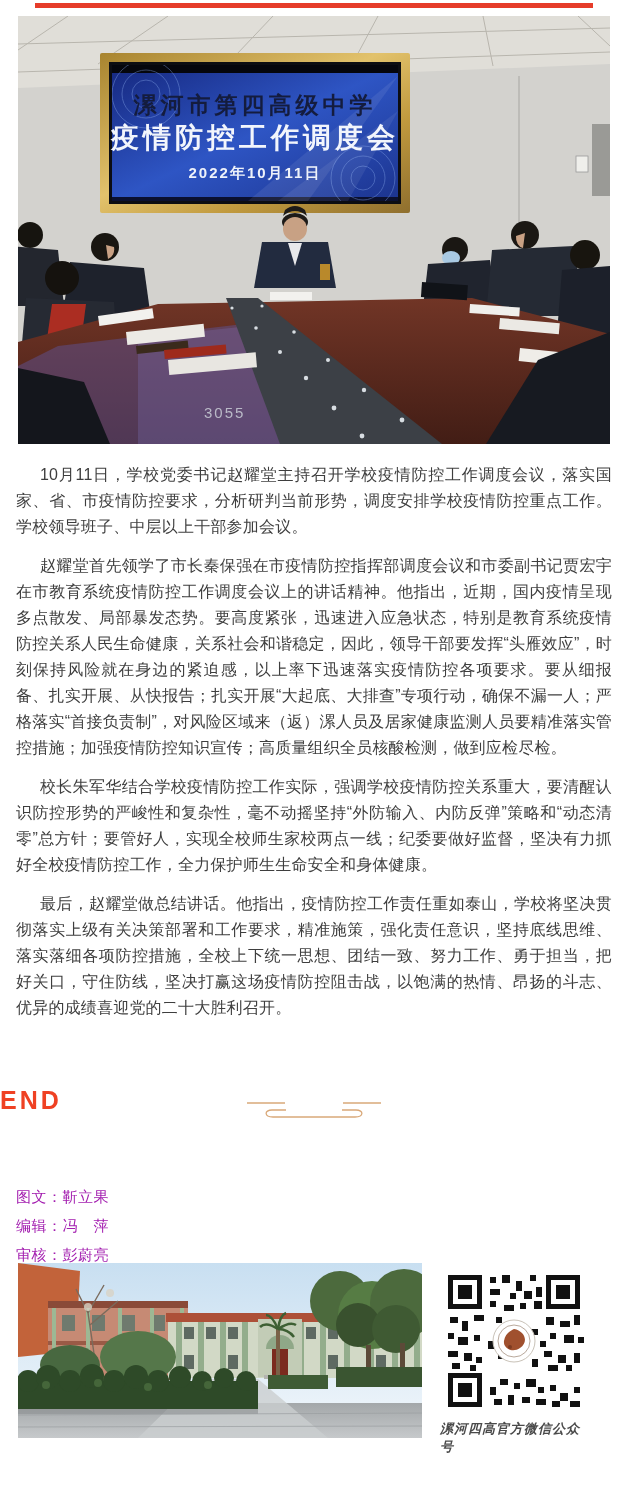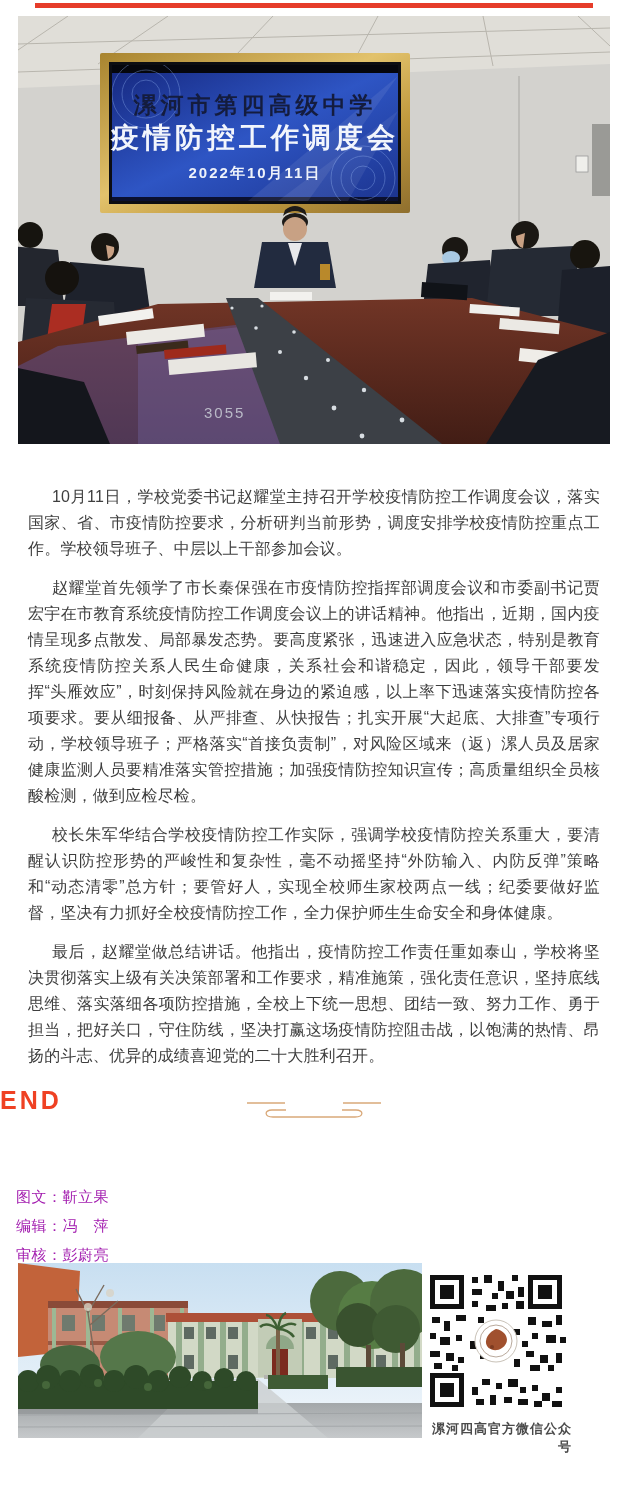--- a/index.html
+++ b/index.html
@@ -1,31 +1,31 @@
 <!DOCTYPE html>
 <html><head>
 <meta charset="utf-8">
 <style>
   html,body{margin:0;padding:0;background:#ffffff;}
   body{width:628px;font-family:"Liberation Sans","DejaVu Sans",sans-serif;}
   .page{position:relative;width:628px;height:1498px;background:#fff;overflow:hidden;}
   .top-line{position:absolute;left:35px;right:35px;top:3px;height:5px;background:#e63c2a;}
   .hero{position:absolute;left:18px;top:16px;width:592px;height:428px;display:block;}
-  .article{position:absolute;left:0;top:484px;width:628px;padding:0 28px;box-sizing:border-box;}
+  .article{position:absolute;left:0;top:462px;width:628px;padding:0 16px;box-sizing:border-box;}
   .para{font-size:16px;line-height:26px;color:#3e3e3e;margin:0 0 13px 0;text-indent:1.5em;
         text-align:justify;letter-spacing:0.2px;}
   .end-block{position:absolute;top:1086px;left:0;width:628px;height:60px;}
   .end-text{position:relative;z-index:2;color:#ef4123;font-weight:bold;font-size:25px;
             letter-spacing:3px;line-height:28px;}
   .end-ornament{position:absolute;left:50%;transform:translateX(-50%);top:11px;z-index:1;}
   .credits{position:absolute;top:1182px;left:16px;}
   .credit-line{font-size:15px;line-height:29px;color:#a21caf;letter-spacing:0.5px;}
   .footer-row{position:absolute;top:1263px;left:18px;width:592px;display:flex;}
   .building{width:404px;height:175px;display:block;}
-  .qr-col{width:150px;text-align:right;}
+  .qr-col{margin-left:18px;width:150px;text-align:left;font-style:italic;}
   .qr-svg{width:148px;height:148px;margin-top:4px;display:block;}
   .qr-caption{font-size:13px;font-weight:bold;color:#4a4a4a;margin-top:5px;letter-spacing:1px;}
 </style>
 </head>
 <body>
 
 <div class="page">
 
   <div class="top-line"></div>
 
@@ -155,21 +155,21 @@
     <g>
       <polygon points="0,352 66,366 92,428 0,428" fill="#14161c"></polygon>
       <polygon points="520,344 592,316 592,428 468,428" fill="#171a21"></polygon>
     </g>
 
     <text x="186" y="402" font-size="15" letter-spacing="2" fill="#c9cdd6" opacity="0.85">3055</text>
   </svg>
 
   <div class="article">
     <p class="para">10月11日，学校党委书记赵耀堂主持召开学校疫情防控工作调度会议，落实国家、省、市疫情防控要求，分析研判当前形势，调度安排学校疫情防控重点工作。学校领导班子、中层以上干部参加会议。</p>
-    <p class="para">赵耀堂首先领学了市长秦保强在市疫情防控指挥部调度会议和市委副书记贾宏宇在市教育系统疫情防控工作调度会议上的讲话精神。他指出，近期，国内疫情呈现多点散发、局部暴发态势。要高度紧张，迅速进入应急状态，特别是教育系统疫情防控关系人民生命健康，关系社会和谐稳定，因此，领导干部要发挥“头雁效应”，时刻保持风险就在身边的紧迫感，以上率下迅速落实疫情防控各项要求。要从细报备、从严排查、从快报告；扎实开展“大起底、大排查”专项行动，学校领导班子；严格落实“首接负责制”，对风险区域来（返）漯人员及居家健康监测人员要精准落实管控措施；加强疫情防控知识宣传；高质量组织全员核酸检测，做到应检尽检。</p>
+    <p class="para">赵耀堂首先领学了市长秦保强在市疫情防控指挥部调度会议和市委副书记贾宏宇在市教育系统疫情防控工作调度会议上的讲话精神。他指出，近期，国内疫情呈现多点散发、局部暴发态势。要高度紧张，迅速进入应急状态，特别是教育系统疫情防控关系人民生命健康，关系社会和谐稳定，因此，领导干部要发挥“头雁效应”，时刻保持风险就在身边的紧迫感，以上率下迅速落实疫情防控各项要求。要从细报备、扎实开展、从快报告；扎实开展“大起底、大排查”专项行动，确保不漏一人；严格落实“首接负责制”，对风险区域来（返）漯人员及居家健康监测人员要精准落实管控措施；加强疫情防控知识宣传；高质量组织全员核酸检测，做到应检尽检。</p>
     <p class="para">校长朱军华结合学校疫情防控工作实际，强调学校疫情防控关系重大，要清醒认识防控形势的严峻性和复杂性，毫不动摇坚持“外防输入、内防反弹”策略和“动态清零”总方针；要管好人，实现全校师生家校两点一线；纪委要做好监督，坚决有力抓好全校疫情防控工作，全力保护师生生命安全和身体健康。</p>
     <p class="para">最后，赵耀堂做总结讲话。他指出，疫情防控工作责任重如泰山，学校将坚决贯彻落实上级有关决策部署和工作要求，精准施策，强化责任意识，坚持底线思维、落实落细各项防控措施，全校上下统一思想、团结一致、努力工作、勇于担当，把好关口，守住防线，坚决打赢这场疫情防控阻击战，以饱满的热情、昂扬的斗志、优异的成绩喜迎党的二十大胜利召开。</p>
   </div>
 
   <div class="end-block">
     <svg class="end-ornament" width="134" height="30" viewBox="0 0 134 30">
       <g fill="none" stroke="#d9a878" stroke-width="1.3">
         <path d="M0,6 H38"></path>
         <path d="M96,6 H134"></path>
         <path d="M26,20 H108"></path>

